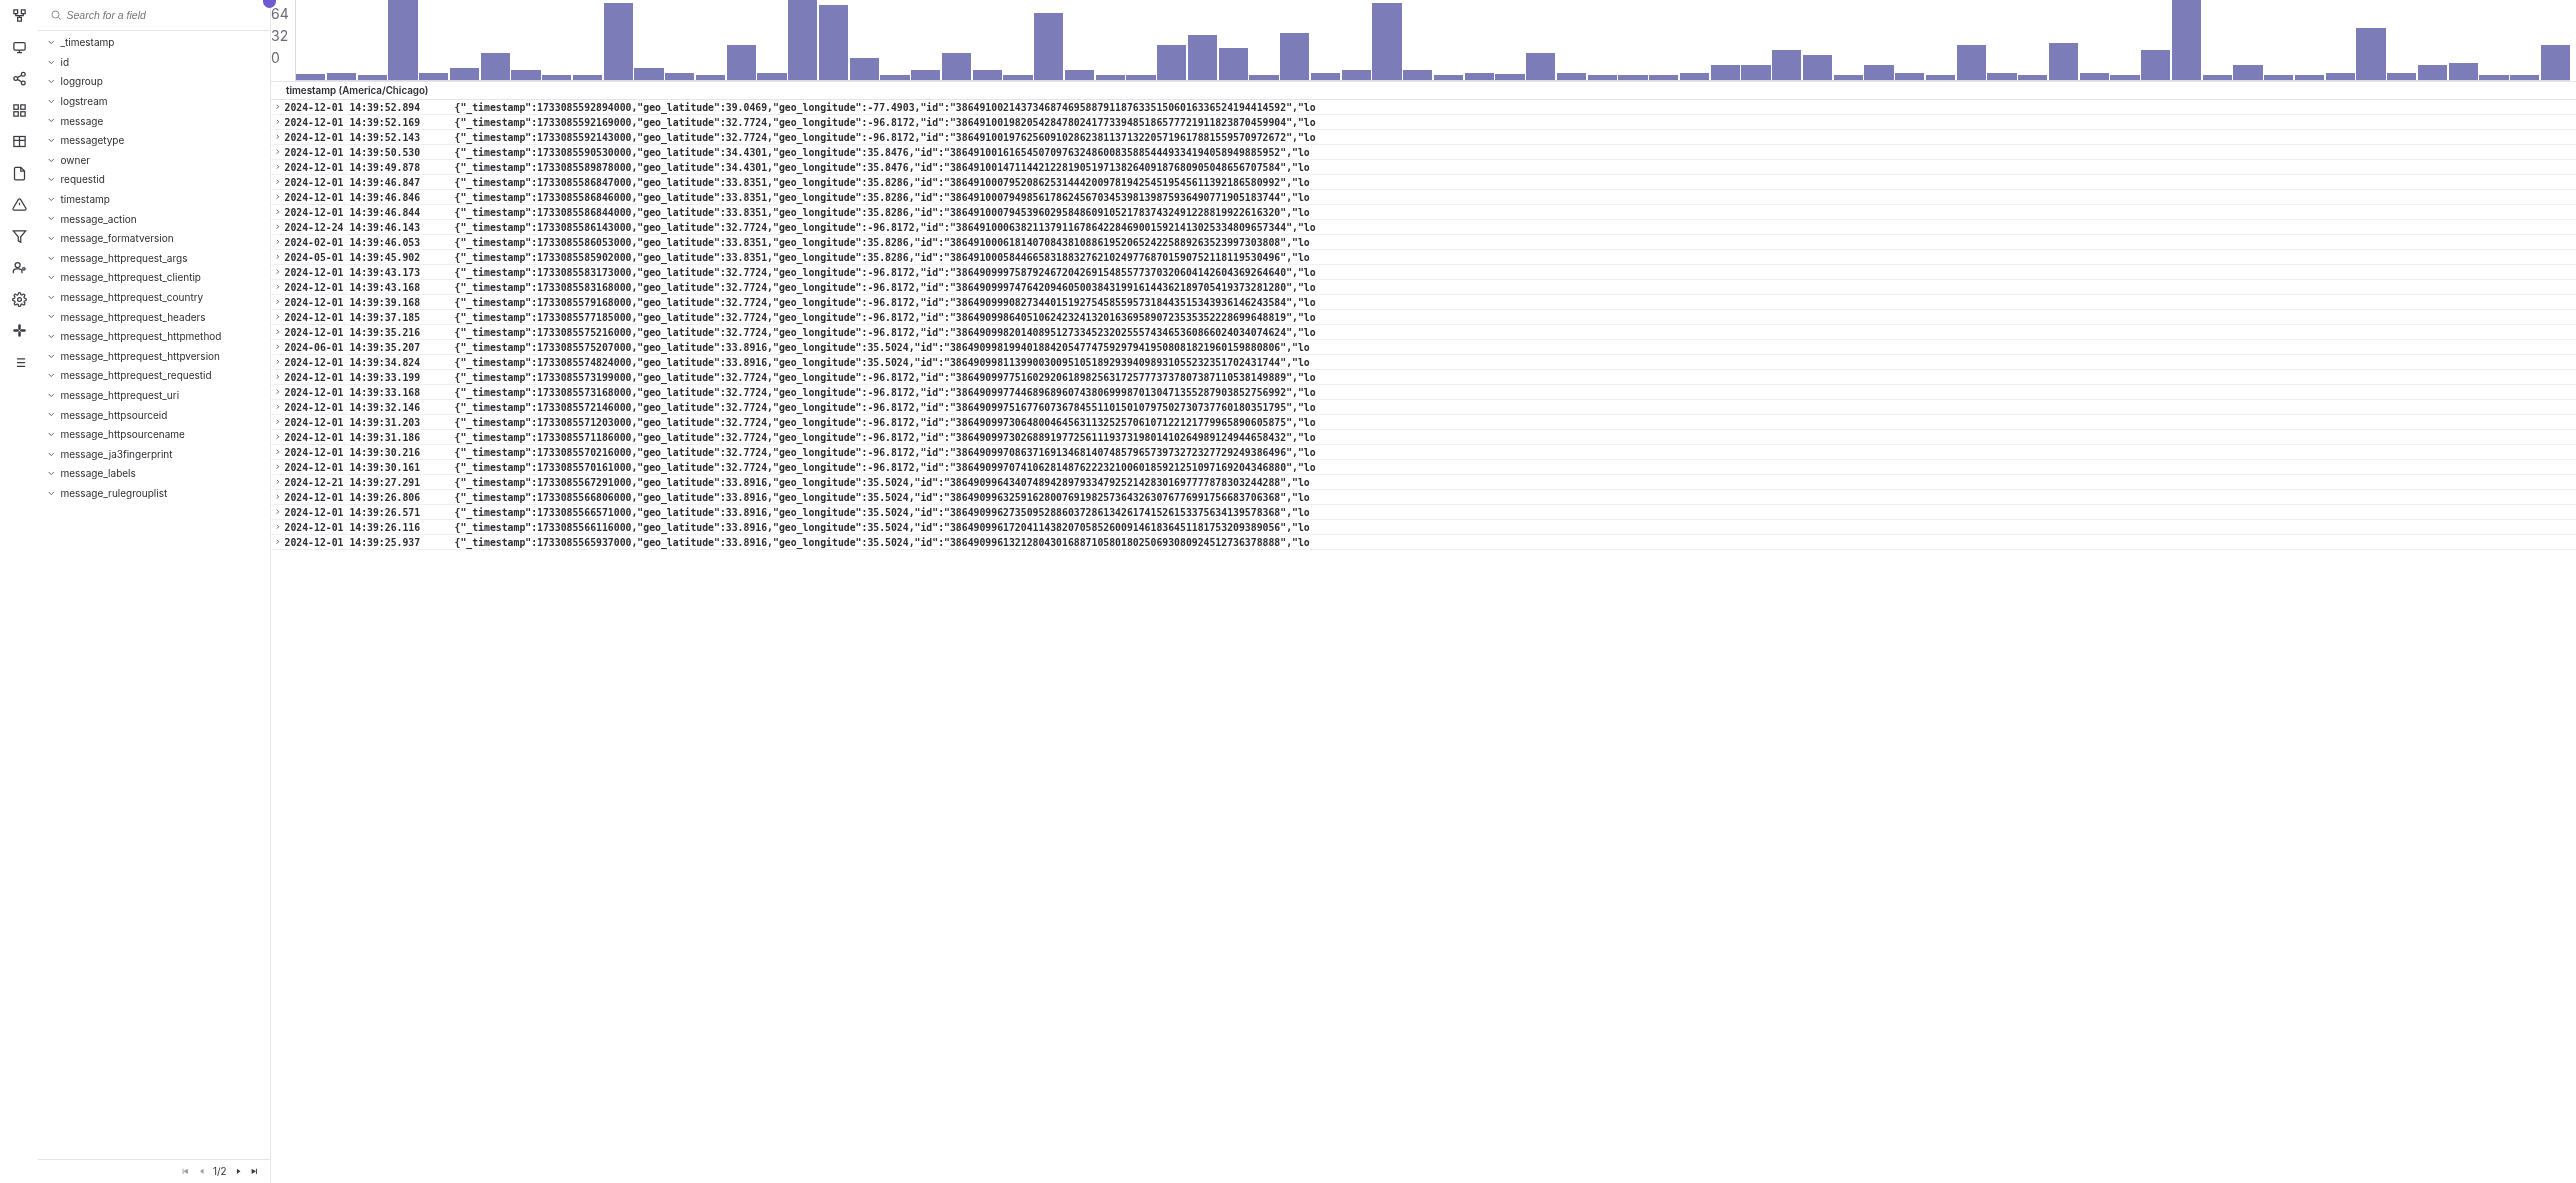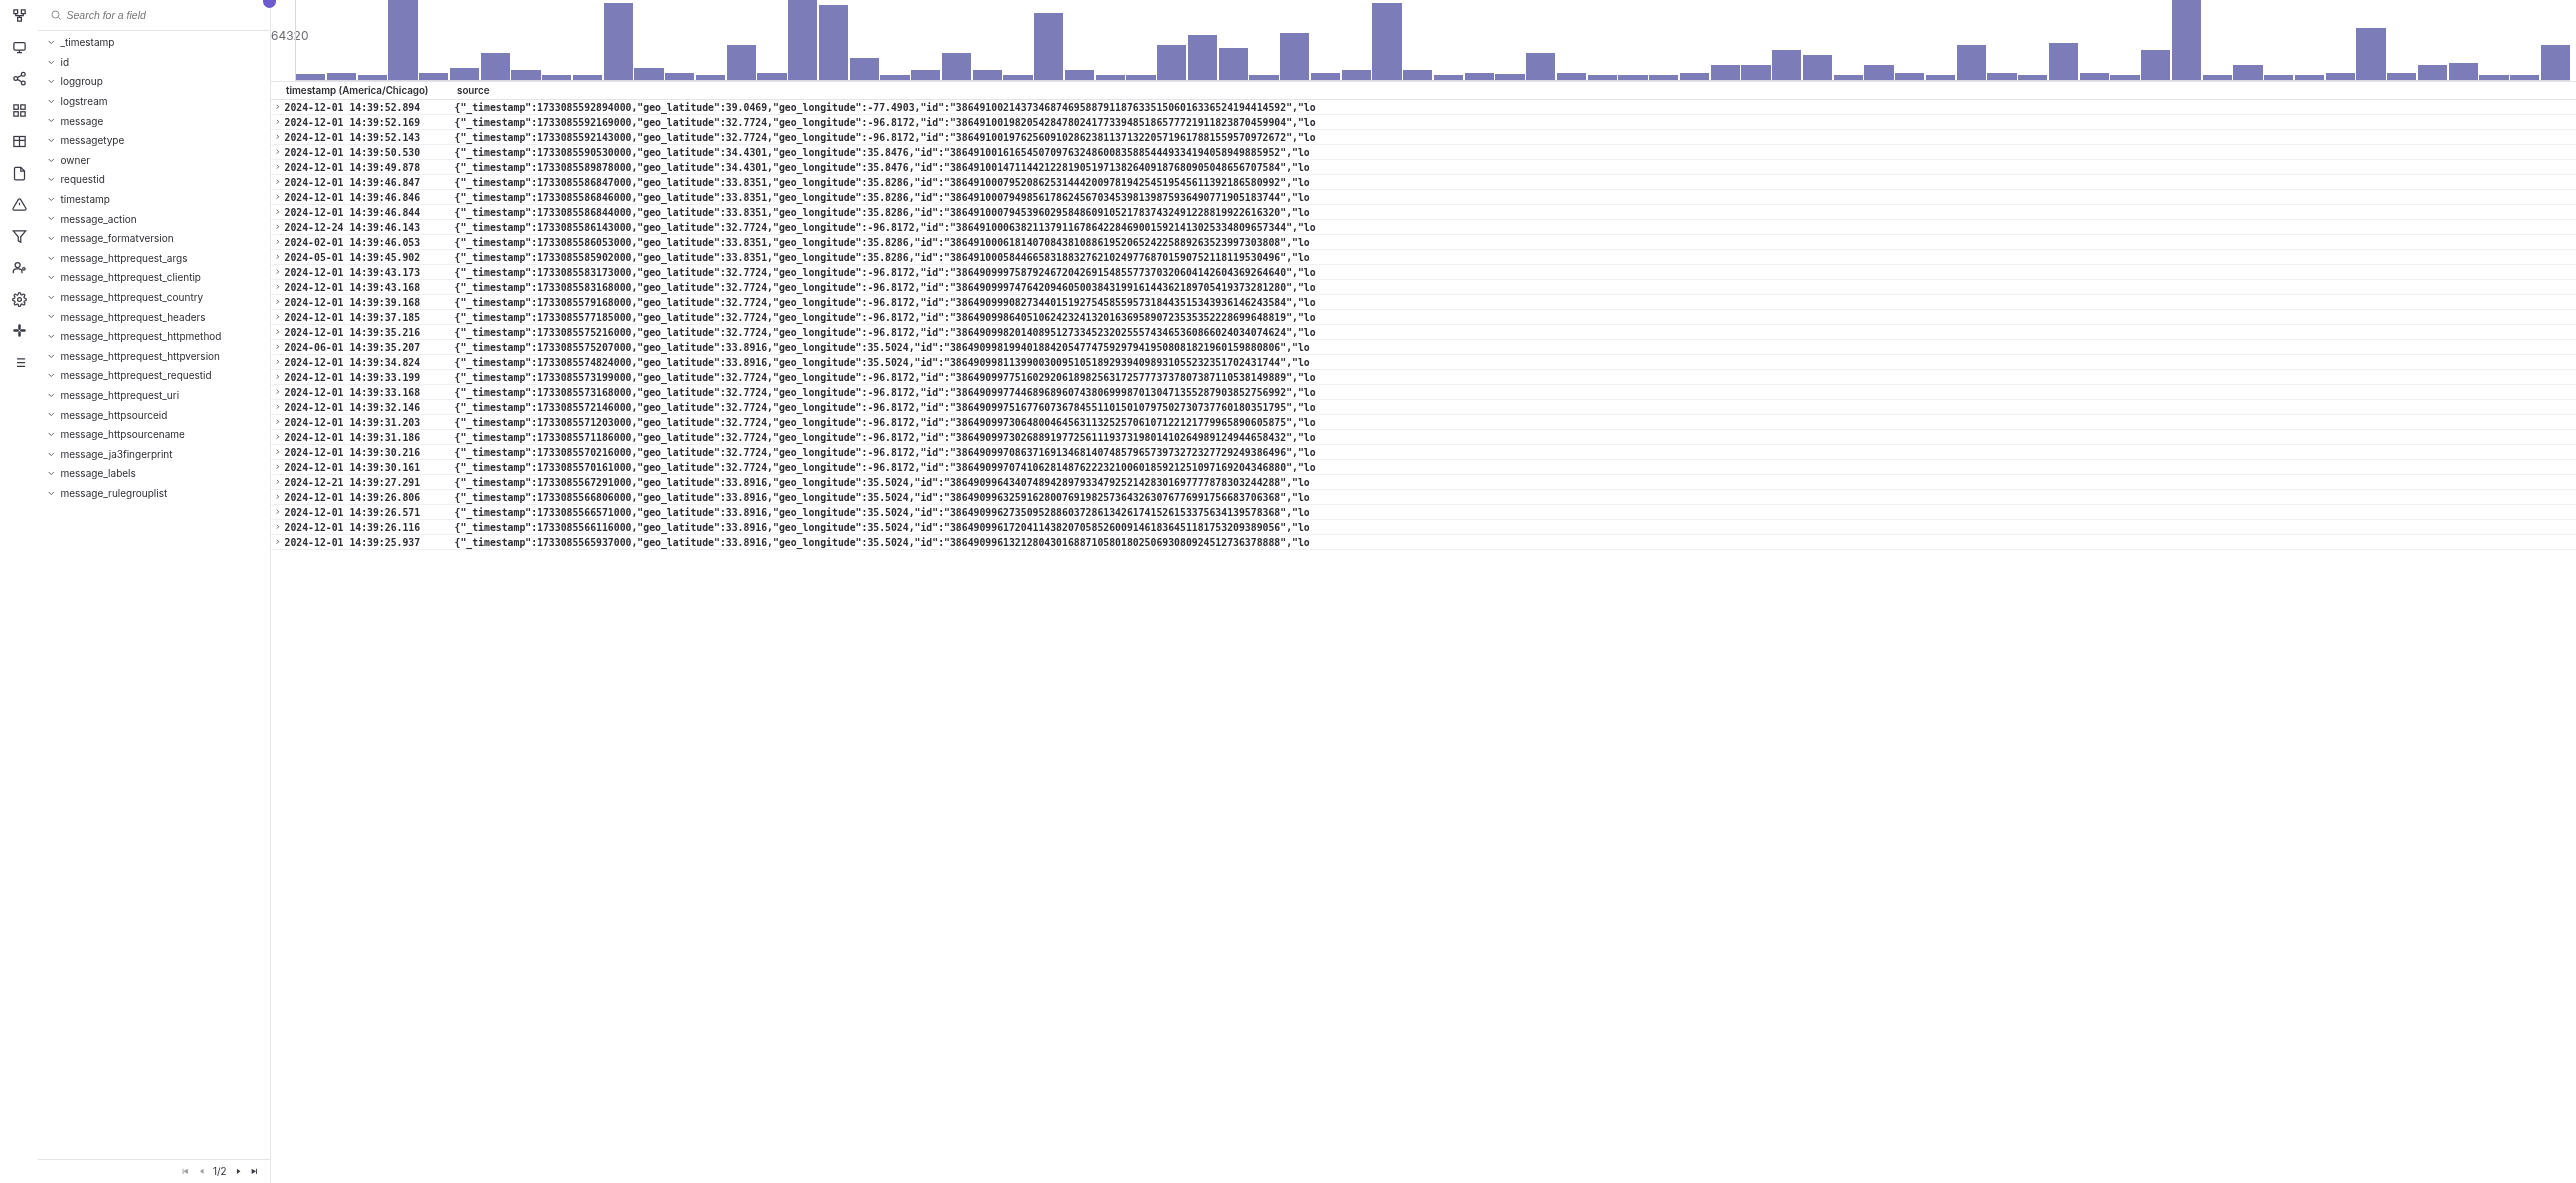--- a/index.html
+++ b/index.html
@@ -128,24 +128,24 @@
   
   .hist-wrap {
     height: 81px;
     flex: 0 0 81px;
     display: flex;
     padding-right: 6px;
   }
   .y-axis {
     width: 24px;
     display: flex;
-    flex-direction: row;
+    flex-direction: column;
     justify-content: space-between;
-    align-items: center;
-    font-size: 12px;
+    align-items: flex-start;
+    font-size: 14px;
     color: var(--text-muted);
     padding: 4.5px 3px 15px 0;
   }
   .chart-area {
     flex: 1 1 auto;
     display: flex;
     flex-direction: column;
   }
   .bars {
     flex: 1 1 auto;
@@ -560,21 +560,20 @@
           <div class="bar" style="height: 18.75%;"></div>
           <div class="bar" style="height: 21.875%;"></div>
           <div class="bar" style="height: 6.25%;"></div>
           <div class="bar" style="height: 6.25%;"></div>
           <div class="bar" style="height: 43.75%;"></div>
         </div>
     </div>
   </div>
   <div class="table-header">
     <div class="col-ts">timestamp (America/Chicago)</div>
-    <div class="col-src">source</div>
   </div>
   <div class="rows" id="rows">
       <div class="row">
     <span class="caret">
           <svg viewBox="0 0 24 24" fill="none" stroke="currentColor" stroke-width="3">
             <path d="m9 6 6 6-6 6"></path>
           </svg>
         </span>
     <span class="ts">2024-12-01 14:39:52.894</span>
     <span class="src">{"_timestamp":1733085592894000,"geo_latitude":39.0469,"geo_longitude":-77.4903,"id":"38649100214373468746958879118763351506016336524194414592","lo</span>

